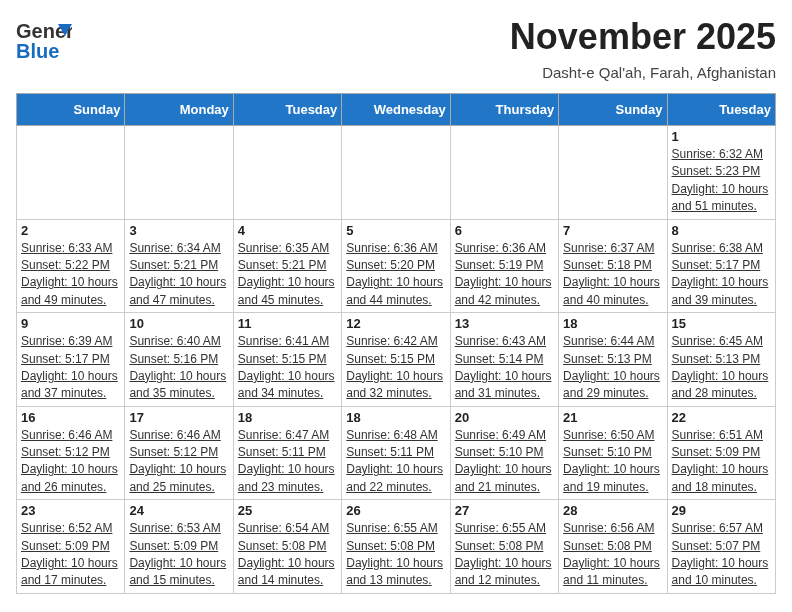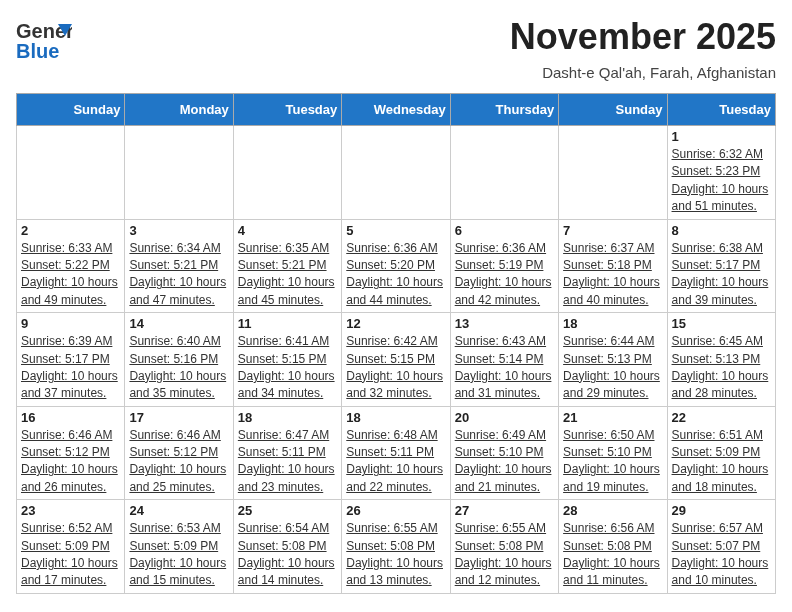--- a/index.html
+++ b/index.html
@@ -165,21 +165,21 @@
         </td>
       </tr>
       <tr>
         <td>
           <span class="day-num">9</span>
           <div class="day-info">Sunrise: 6:39 AM
 Sunset: 5:17 PM
 Daylight: 10 hours and 37 minutes.</div>
         </td>
         <td>
-          <span class="day-num">14</span>
+          <span class="day-num">10</span>
           <div class="day-info">Sunrise: 6:40 AM
 Sunset: 5:16 PM
 Daylight: 10 hours and 35 minutes.</div>
         </td>
         <td>
           <span class="day-num">11</span>
           <div class="day-info">Sunrise: 6:41 AM
 Sunset: 5:15 PM
 Daylight: 10 hours and 34 minutes.</div>
         </td>

